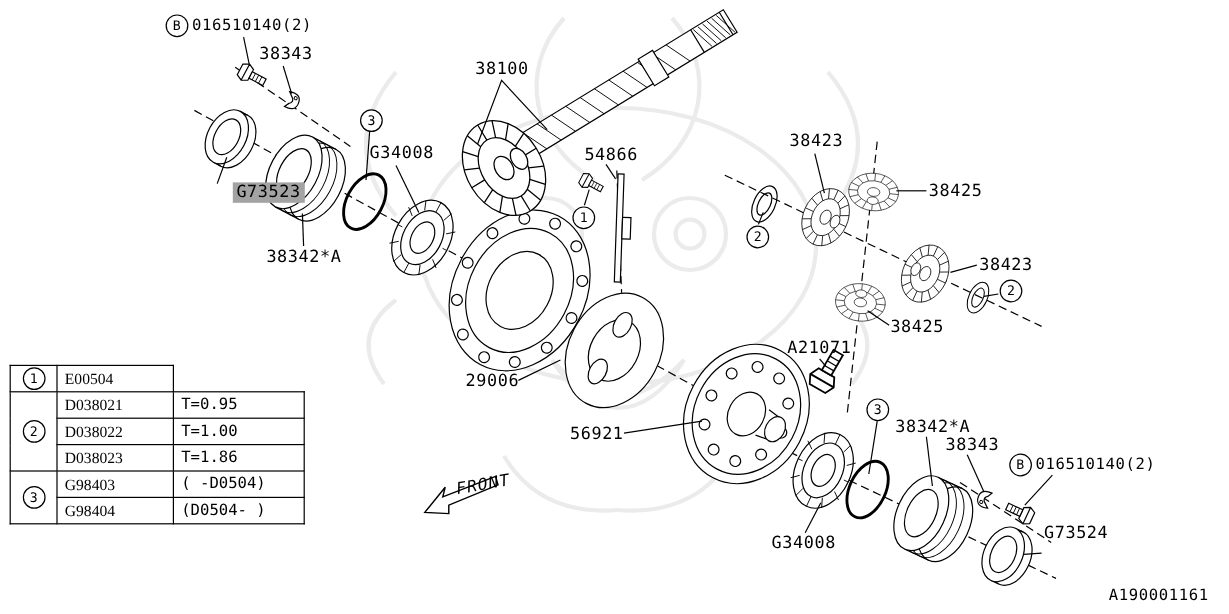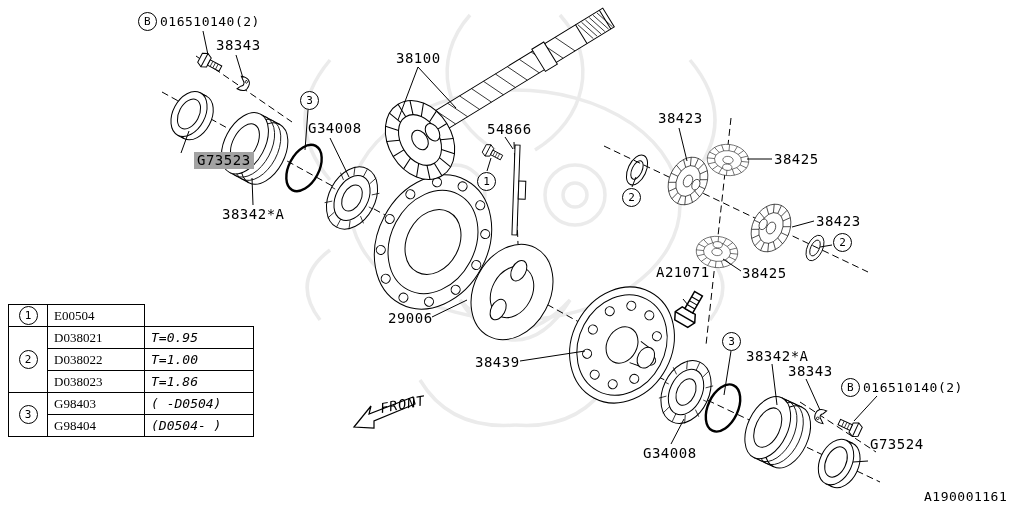--- a/index.html
+++ b/index.html
@@ -11,21 +11,21 @@
   .badge{display:inline-flex;width:17px;height:17px;border:1px solid #000;border-radius:50%;
          align-items:center;justify-content:center;font-size:11px;line-height:1;background:#fff;flex:0 0 auto;}
   .badge-abs{position:absolute;}
   .combo{display:flex;align-items:center;gap:3px;}
   .hl{padding:0 3px;}
   .front-lbl{font-style:italic;font-size:13.5px;letter-spacing:1px;transform:rotate(-10deg);}
   .ref-table{position:absolute;left:8px;top:304px;border-collapse:collapse;font-size:13px;}
   .ref-table td{border:1px solid #000;padding:0 6px;height:21px;background:#fff;}
   .ref-table td.c-badge{width:30px;text-align:center;padding:0 4px;}
   .ref-table td.c-part{width:84px;font-family:Liberation Serif, serif;}
-  .ref-table td.c-spec{width:96px;font-style:italic;}
+  .ref-table td.c-spec{width:96px;}
   .docnum{position:absolute;left:924px;top:489px;font-size:13px;letter-spacing:.5px;}
 </style>
 </head>
 <body>
 
 <svg id="diagram-svg" width="1024" height="512" viewBox="0 0 1024 512">
   <defs>
     <path id="teeth" d="M18 0L30 0M16.6 10L27.7 15.3M12.7 18.4L21.2 28.3M6.9 24L11.5 37M0 26L0 40M-6.9 24L-11.5 37M-12.7 18.4L-21.2 28.3M-16.6 10L-27.7 15.3M-18 0L-30 0M-16.6 -10L-27.7 -15.3M-12.7 -18.4L-21.2 -28.3M-6.9 -24L-11.5 -37M0 -26L0 -40M6.9 -24L11.5 -37M12.7 -18.4L21.2 -28.3M16.6 -10L27.7 -15.3"></path>
     <g id="bevel-gear" stroke="#000" stroke-width="1">
       <ellipse rx="30" ry="40" fill="#fff"></ellipse>
@@ -226,23 +226,23 @@
 <div class="lbl hl" style="left: 150px; top: 152px; background-color: #a3a3a3; margin-left: 44px;">G73523</div>
 <div class="lbl" style="left:222px;top:206px">38342*A</div>
 <div class="lbl" style="left:487px;top:121px">54866</div>
 <div class="badge badge-abs" style="left:477px;top:172px">1</div>
 <div class="lbl" style="left:658px;top:110px">38423</div>
 <div class="badge badge-abs" style="left:622px;top:188px">2</div>
 <div class="lbl" style="left:774px;top:151px">38425</div>
 <div class="lbl" style="left:816px;top:213px">38423</div>
 <div class="badge badge-abs" style="left:833px;top:233px">2</div>
 <div class="lbl" style="left:742px;top:265px">38425</div>
-<div class="lbl" style="left:656px;top:264px">A21071</div>
+<div class="lbl" style="left:656px;top:282px">A21071</div>
 <div class="lbl" style="left:388px;top:310px">29006</div>
-<div class="lbl" style="left:475px;top:354px">38439</div>
+<div class="lbl" style="left:475px;top:354px">56921</div>
 <div class="badge badge-abs" style="left:722px;top:332px">3</div>
 <div class="lbl" style="left:746px;top:348px">38342*A</div>
 <div class="lbl" style="left:788px;top:363px">38343</div>
 <div class="lbl combo small" style="left:841px;top:378px">
   <span class="badge">B</span>
   <span>016510140(2)</span>
 </div>
 <div class="lbl" style="left:643px;top:445px">G34008</div>
 <div class="lbl" style="left:870px;top:436px">G73524</div>
 

